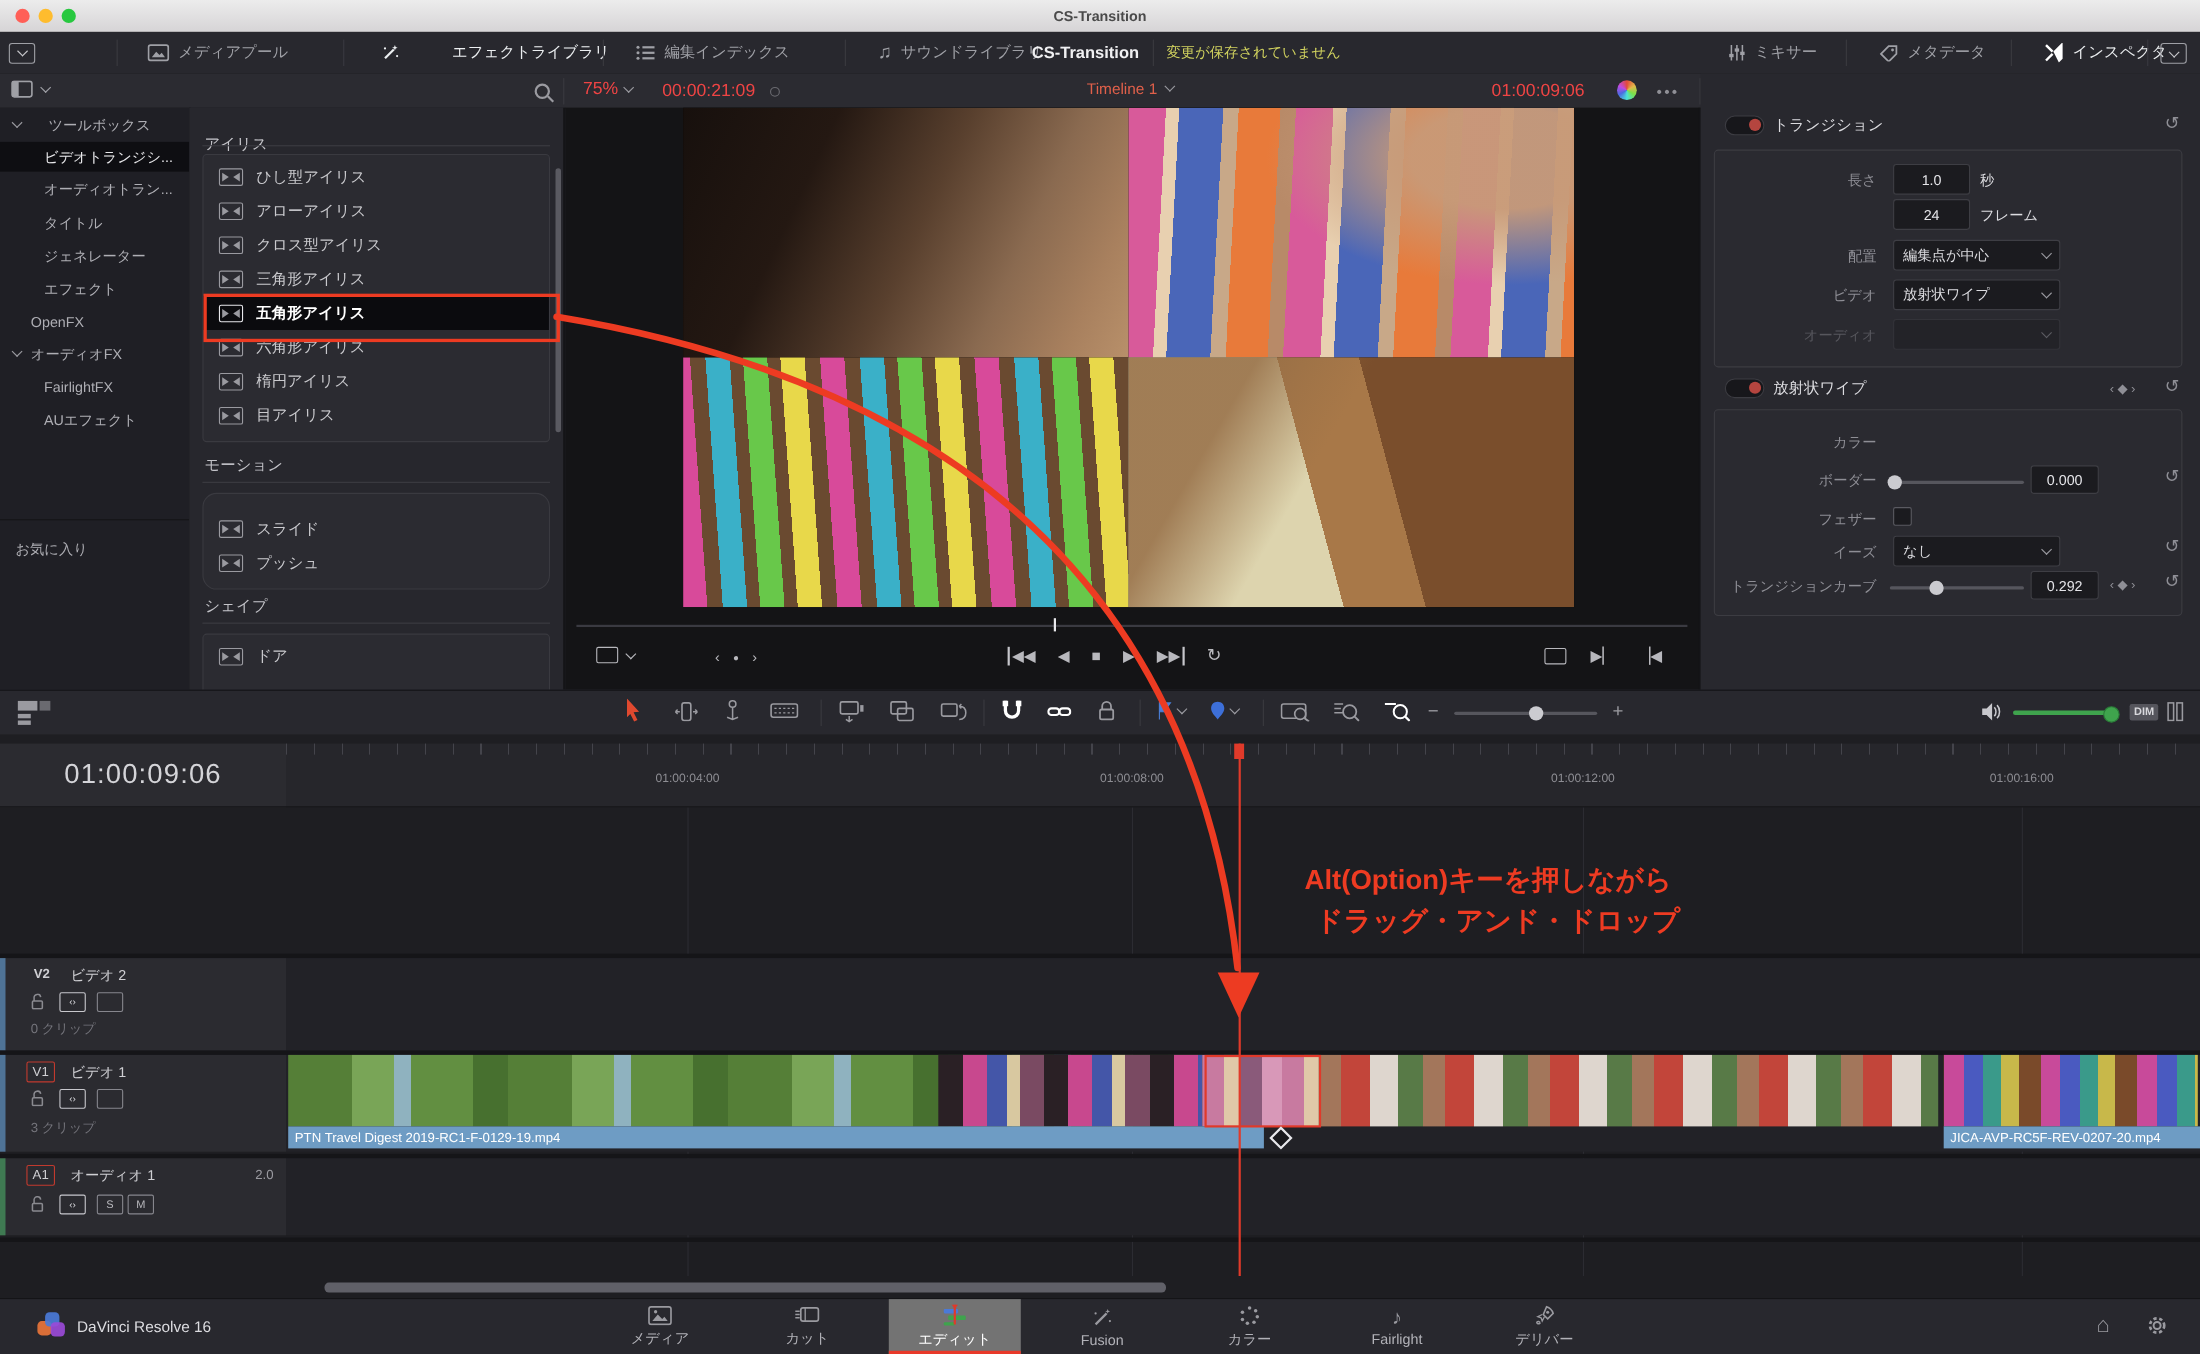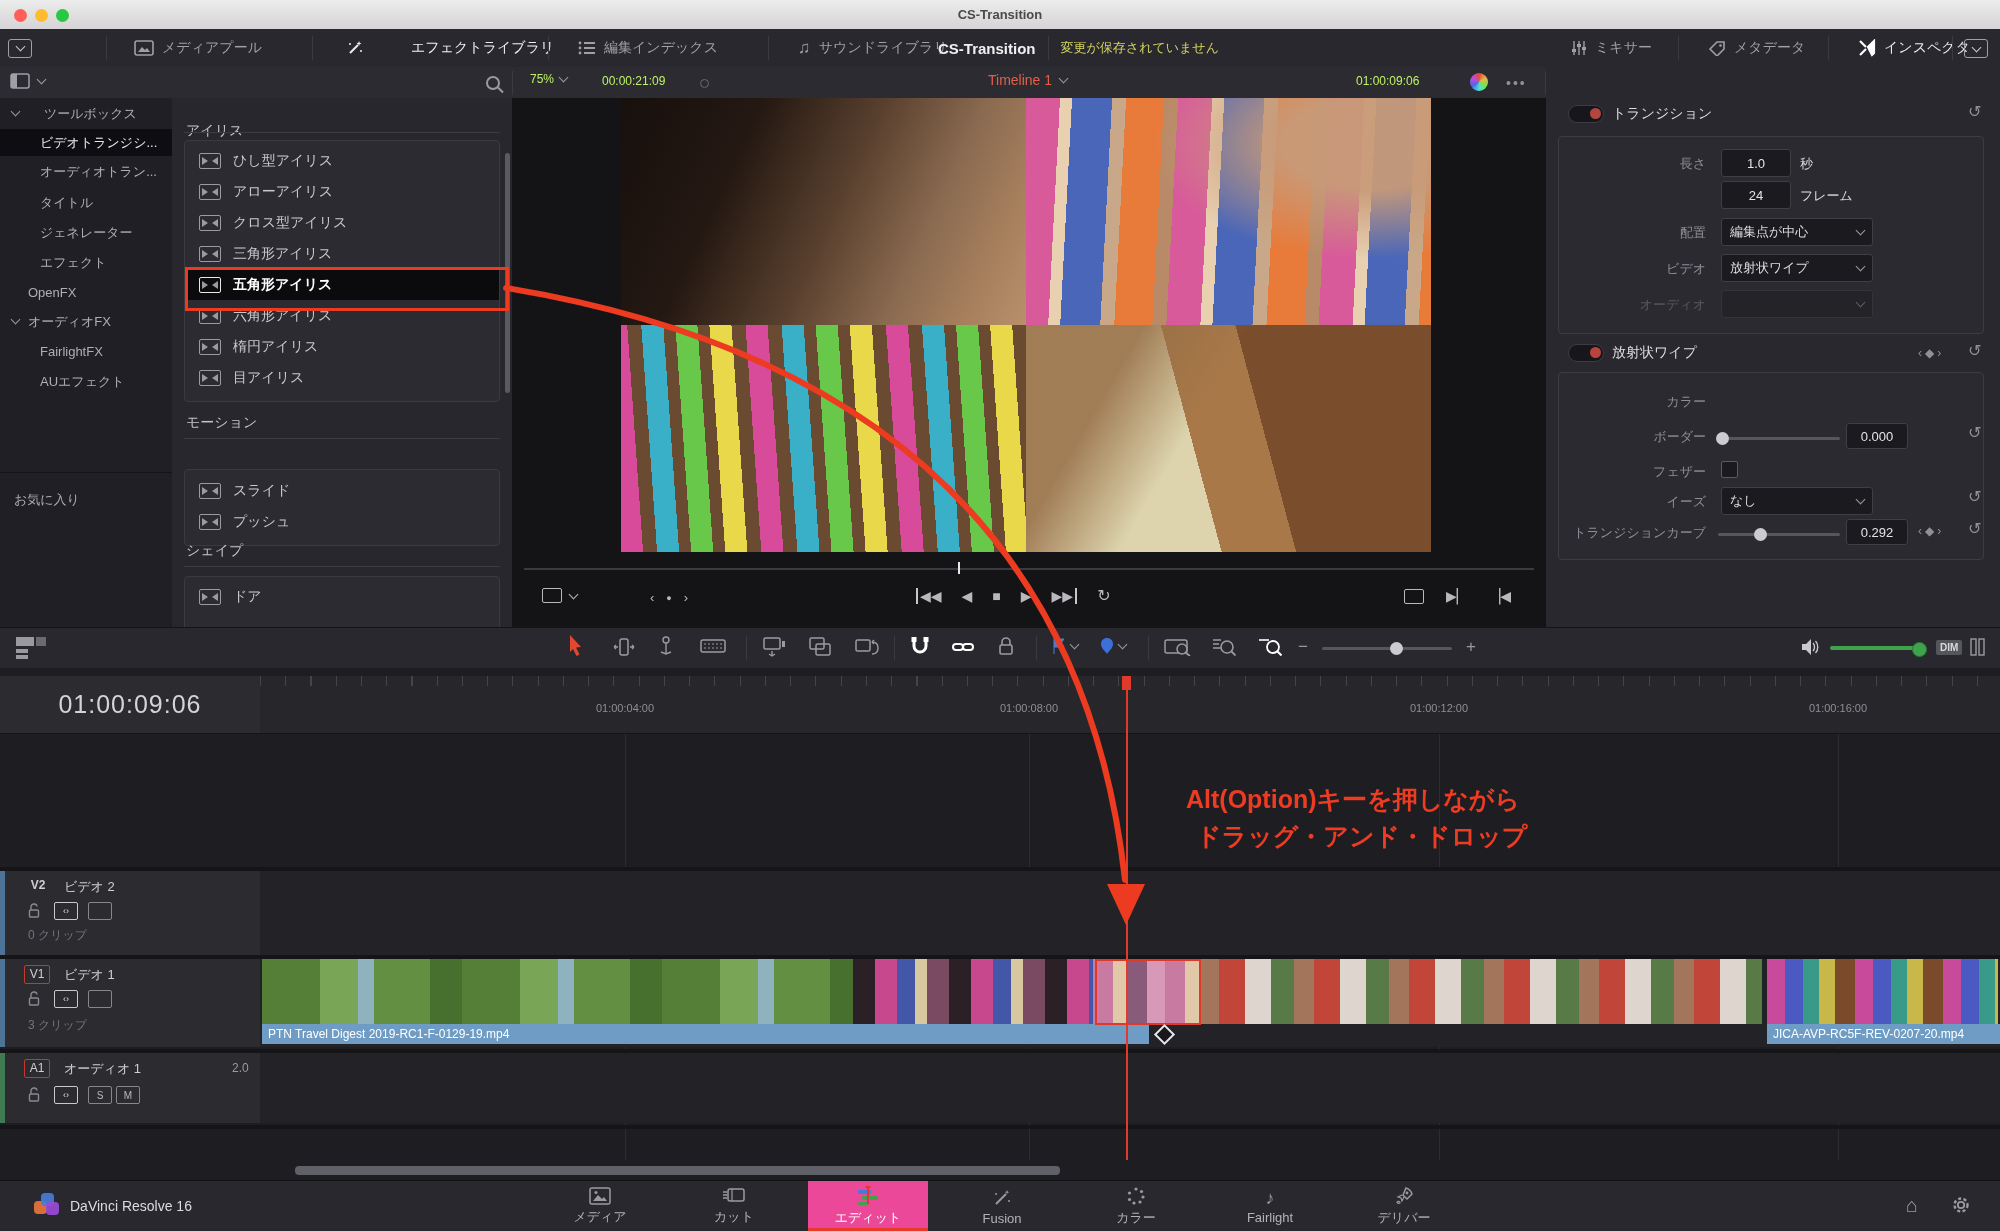--- a/index.html
+++ b/index.html
@@ -17,21 +17,21 @@
   .tb-btn{height:38px;display:flex;align-items:center;gap:8px;font-size:14px;color:#9fa0a6;padding:0 16px;}
   .tb-btn.active{color:#eceff1;}
   .vsep{width:1px;height:24px;background:#3a3a40;}
   .sq-chev{width:22px;height:17px;border:1.5px solid #9fa0a6;border-radius:3px;display:flex;align-items:center;justify-content:center;}
   .chev{display:inline-block;width:6px;height:6px;border-right:1.6px solid currentColor;border-bottom:1.6px solid currentColor;transform:rotate(45deg);margin-top:-3px;}
   .status-y{color:#d2d35f;}
   
   .subheader{left:0;top:67px;width:2000px;height:31px;background:#2b2b31;border-bottom:1px solid #141417;}
   .mag{display:inline-block;width:10px;height:10px;border:2px solid #9a9aa0;border-radius:50%;position:relative;}
   .mag:after{content:"";position:absolute;width:7px;height:2px;background:#9a9aa0;transform:rotate(45deg);right:-6px;bottom:-3px;}
-  .tc{font-size:12px;color:#bef264;}
+  .tc{font-size:16px;color:#ef4444;}
   .dots3{color:#8f8f96;font-size:14px;letter-spacing:2px;}
   
   .sidebar{left:0;top:98px;width:172px;height:529px;background:#1f1f25;border-right:1px solid #141417;}
   .sb-item{position:absolute;left:0;width:172px;height:27px;line-height:27px;font-size:13px;color:#aeaeb4;}
   .sb-item.sel{background:#0e0e12;color:#e9e9ec;}
   .fxpanel{left:172px;top:98px;width:340px;height:529px;background:#27272d;overflow:hidden;border-right:2px solid #141417;}
   .fx-head{position:absolute;left:14px;font-size:14px;color:#c4c4c9;}
   .fx-rule{position:absolute;left:12px;width:316px;height:1px;background:#3c3c42;}
   .fx-group{position:absolute;left:12px;width:314px;background:#2b2b31;border:1px solid #3a3a40;border-radius:4px;}
   .fx-item{height:31px;display:flex;align-items:center;gap:12px;padding-left:14px;font-size:14px;color:#c9c9cd;}
@@ -81,21 +81,21 @@
   .tcount{font-size:12px;color:#74747b;}
   .hico{display:inline-flex;align-items:center;justify-content:center;width:22px;height:16px;border:1px solid #86868d;border-radius:2px;color:#b8b8bd;font-size:9px;}
   .lane{position:absolute;left:260px;width:1740px;background:#222227;}
   .clipthumb{position:absolute;top:0;height:65px;}
   .clipbar{position:absolute;top:65px;height:20px;background:#6e9cc4;color:#fff;font-size:12px;line-height:20px;padding-left:6px;overflow:hidden;white-space:nowrap;}
   .playhead{position:absolute;width:2px;background:#e03a2a;z-index:30;}
   .scrollthumb{position:absolute;height:9px;border-radius:4px;background:#606068;}
   
   .bottomnav{left:0;top:1180px;width:2000px;height:51px;background:#28282e;border-top:1px solid #141417;}
   .nav-item{position:absolute;top:0;width:120px;height:51px;display:flex;flex-direction:column;align-items:center;justify-content:center;gap:3px;font-size:13px;color:#b2b2b8;}
-  .nav-item.active{background:#ec4899;color:#fff;}
+  .nav-item.active{background:#737373;color:#fff;}
   .nav-red{position:absolute;left:0;bottom:0;width:100%;height:4px;background:#e8392a;}
   .annot{position:absolute;color:#ee3b22;font-weight:bold;font-size:25px;z-index:45;}
   svg{display:block;}
 </style>
 </head>
 <body>
 
 <div class="app">
 
   <div class="r titlebar">
@@ -267,21 +267,21 @@
           <span class="bowtie"></span>
           <span>楕円アイリス</span>
         </div>
       <div class="fx-item">
           <span class="bowtie"></span>
           <span>目アイリス</span>
         </div>
     </div>
     <div class="fx-head" style="top:316px;">モーション</div>
     <div class="fx-rule" style="top:340px;"></div>
-    <div class="fx-group" style="top:371px;height:70px;padding-top:5px;">
+    <div class="fx-group" style="top:350px;height:70px;padding-top:16px;border-radius:13px;">
       <div class="fx-item">
           <span class="bowtie"></span>
           <span>スライド</span>
         </div>
       <div class="fx-item">
           <span class="bowtie"></span>
           <span>プッシュ</span>
         </div>
     </div>
     <div class="fx-head" style="top:444px;">シェイプ</div>

